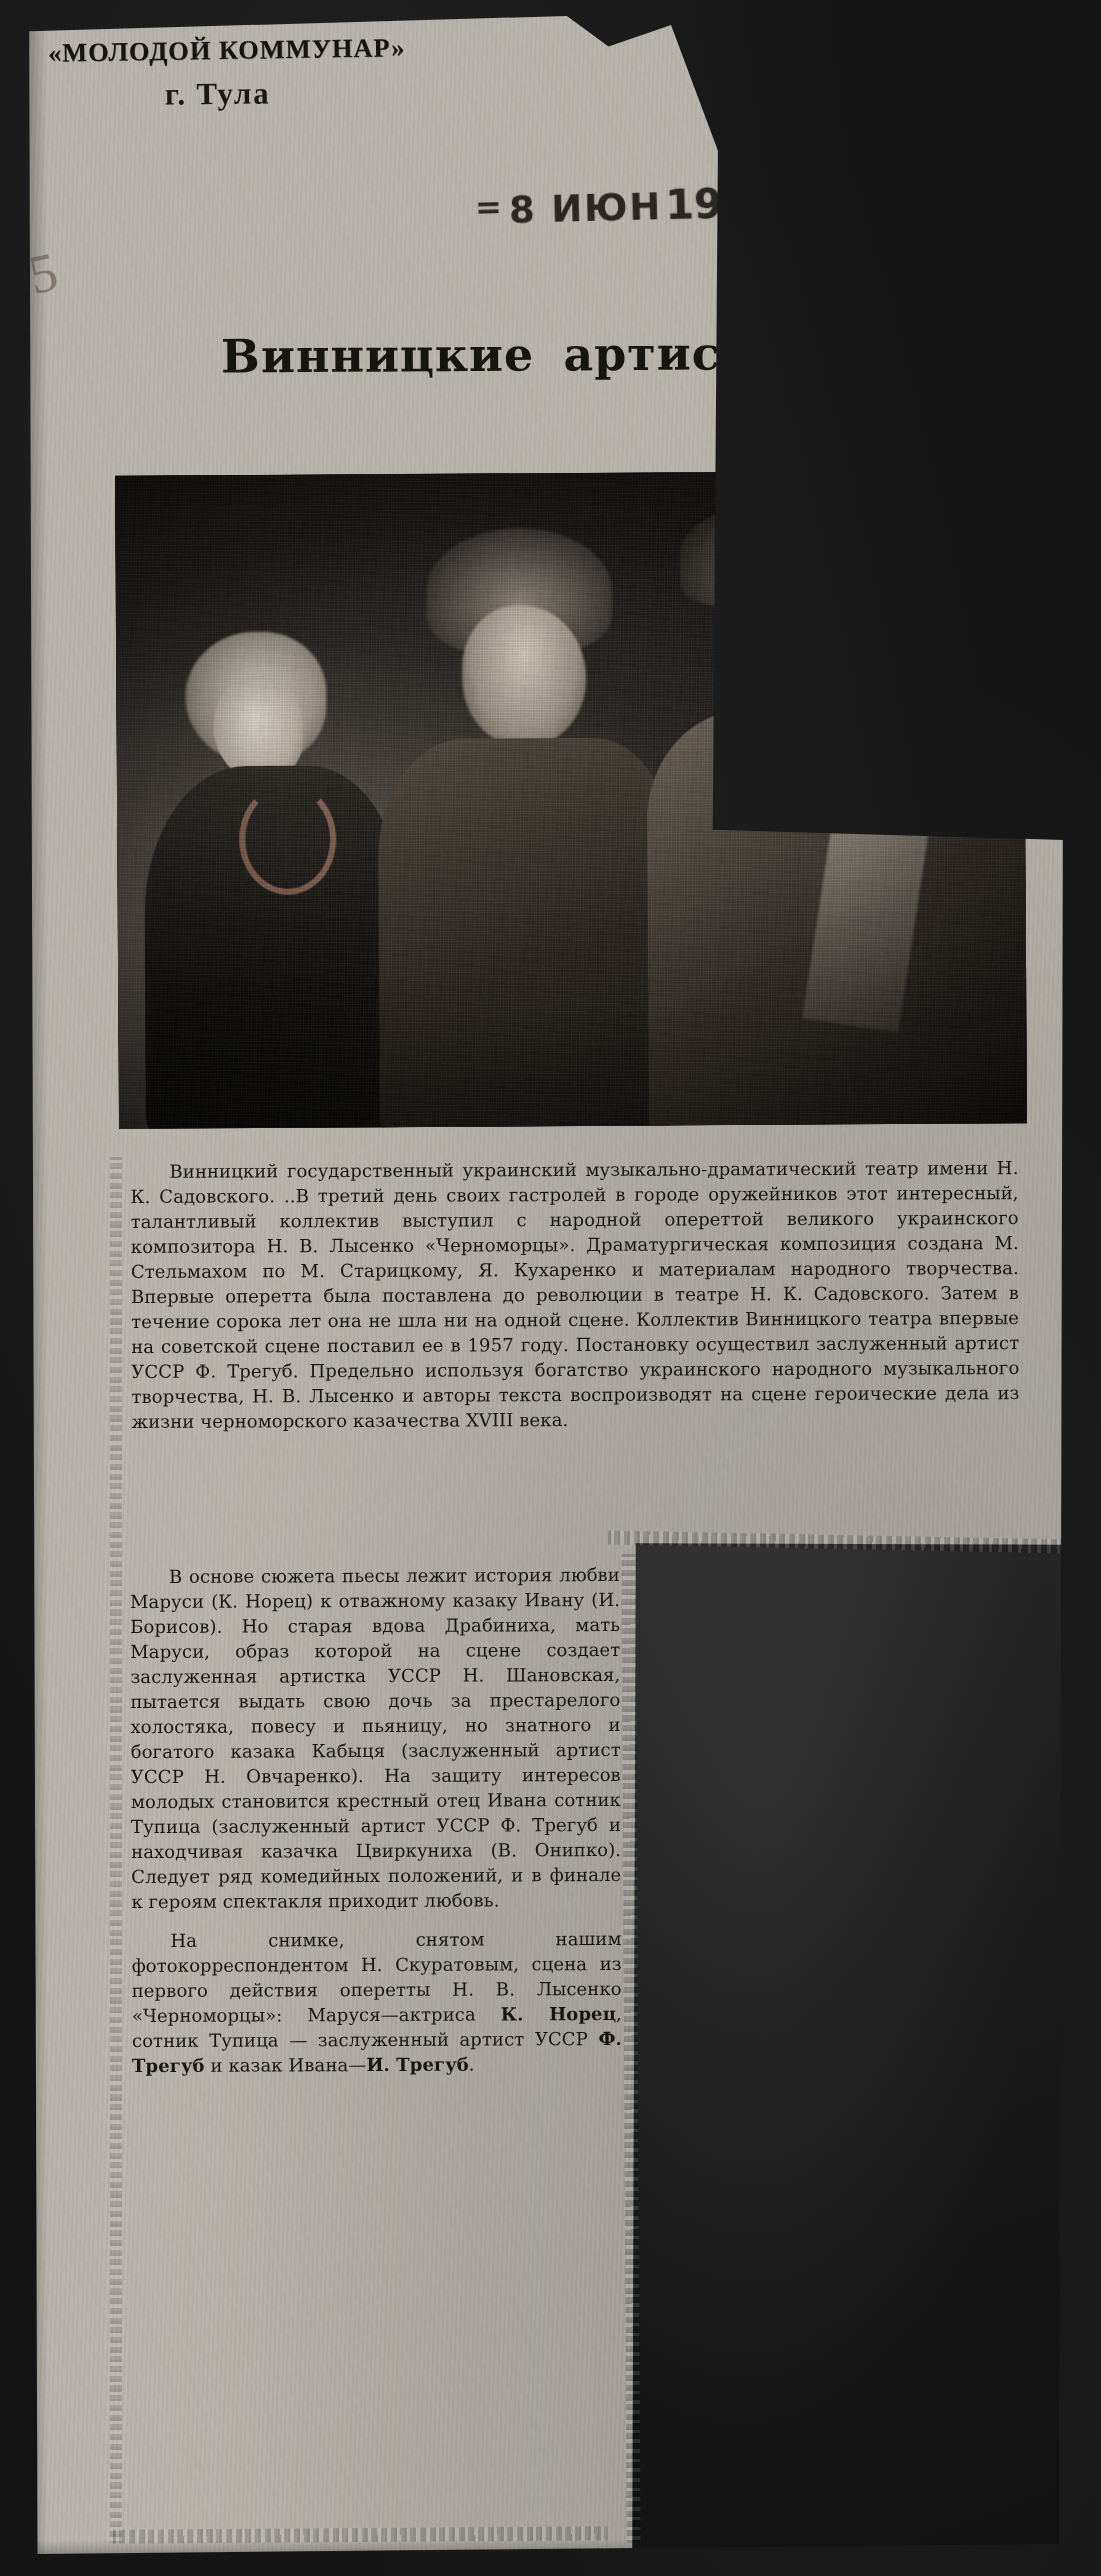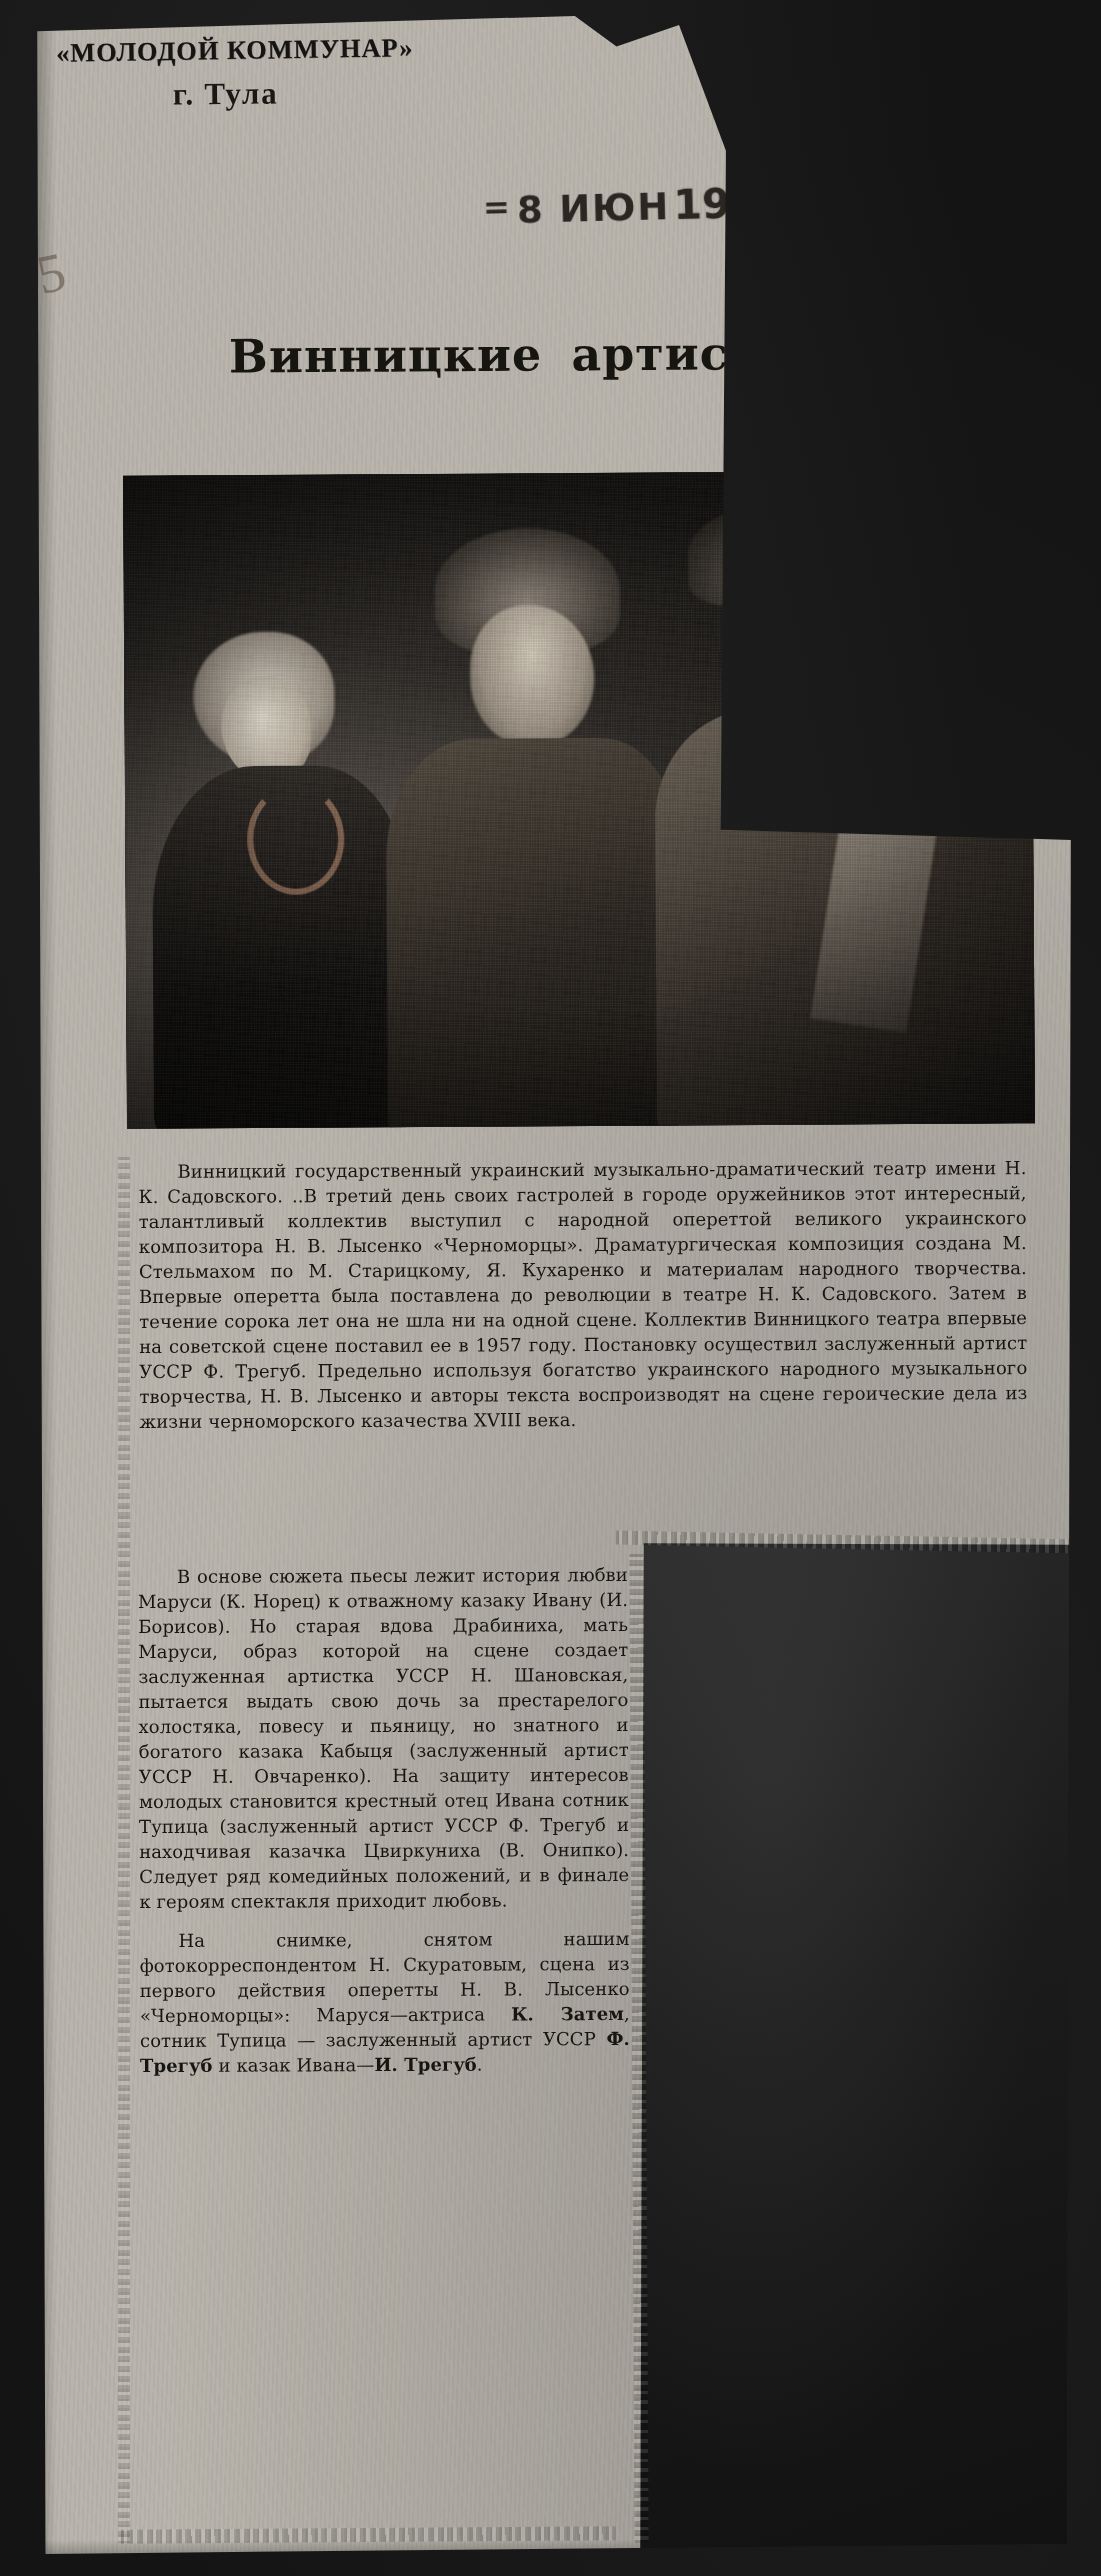--- a/index.html
+++ b/index.html
@@ -47,21 +47,20 @@
       56% 1.2%,
       62% 0.35%,
       66.5% 5.3%,
       66.0% 32.0%,
       99.6% 32.4%,
       99.2% 99.4%,
       1.2% 99.8%
     );
     box-shadow: 0 0 21px rgba(0,0,0,0.55);
     overflow: hidden;
-    margin-left: 8px;
   }
   .clipping::before{
     content:"";
     position:absolute;
     inset:0;
     background:
       repeating-linear-gradient(92deg, rgba(0,0,0,0.035) 0 1.8px, rgba(255,255,255,0.02) 1.8px 4.4px),
       radial-gradient(ellipse at 20% 10%, rgba(255,255,255,0.16), transparent 55%),
       radial-gradient(ellipse at 85% 90%, rgba(0,0,0,0.18), transparent 60%);
     mix-blend-mode: multiply;
@@ -418,18 +417,18 @@
   <div class="tear-left-col"></div>
   <div class="tear-bottom"></div>
 
   <div class="col-wide">
     <p>Винницкий государственный украинский музыкально-драматический театр имени Н. К. Садовского. ..В третий день своих гастролей в городе оружейников этот интересный, талантливый коллектив выступил с народной опереттой великого украинского композитора Н. В. Лысенко «Черноморцы». Драматургическая композиция создана М. Стельмахом по М. Старицкому, Я. Кухаренко и материалам народного творчества. Впервые оперетта была поставлена до революции в театре Н. К. Садовского. Затем в течение сорока лет она не шла ни на одной сцене. Коллектив Винницкого театра впервые на советской сцене поставил ее в 1957 году. Постановку осуществил заслуженный артист УССР Ф. Трегуб. Предельно используя богатство украинского народного музыкального творчества, Н. В. Лысенко и авторы текста воспроизводят на сцене героические дела из жизни черноморского казачества XVIII века.</p>
   </div>
 
   <div class="col-narrow">
     <p>В основе сюжета пьесы лежит история любви Маруси (К. Норец) к отважному казаку Ивану (И. Борисов). Но старая вдова Драбиниха, мать Маруси, образ которой на сцене создает заслуженная артистка УССР Н. Шановская, пытается выдать свою дочь за престарелого холостяка, повесу и пьяницу, но знатного и богатого казака Кабыця (заслуженный артист УССР Н. Овчаренко). На защиту интересов молодых становится крестный отец Ивана сотник Тупица (заслуженный артист УССР Ф. Трегуб и находчивая казачка Цвиркуниха (В. Онипко). Следует ряд комедийных положений, и в финале к героям спектакля приходит любовь.</p>
     <p class="last">
-      <span>На снимке, снятом нашим фотокорреспондентом Н. Скуратовым, сцена из первого действия оперетты Н. В. Лысенко «Черноморцы»: Маруся—</span><span>актриса </span><b>К. Затем</b><span>, сотник Тупица — заслуженный артист УССР </span><b>Ф. Трегуб</b><span> и казак Ивана—</span><b>И. Трегуб</b><span>.</span>
+      <span>На снимке, снятом нашим фотокорреспондентом Н. Скуратовым, сцена из первого действия оперетты Н. В. Лысенко «Черноморцы»: Маруся—</span><span>актриса </span><b>К. Норец</b><span>, сотник Тупица — заслуженный артист УССР </span><b>Ф. Трегуб</b><span> и казак Ивана—</span><b>И. Трегуб</b><span>.</span>
     </p>
   </div>
 
 </div>
 
 
 </body></html>

